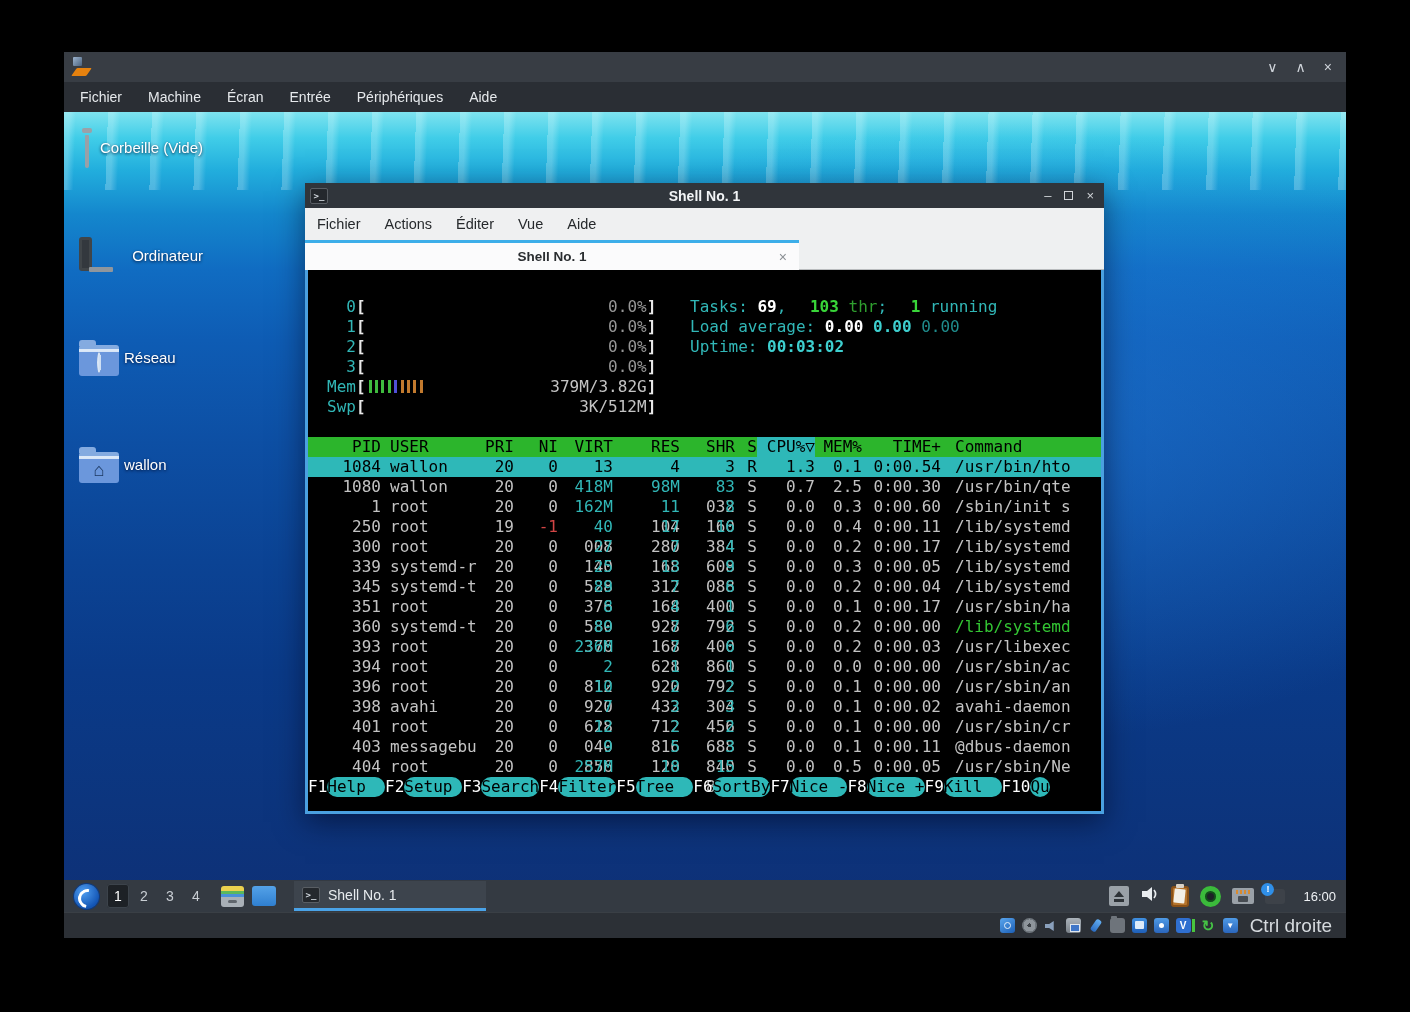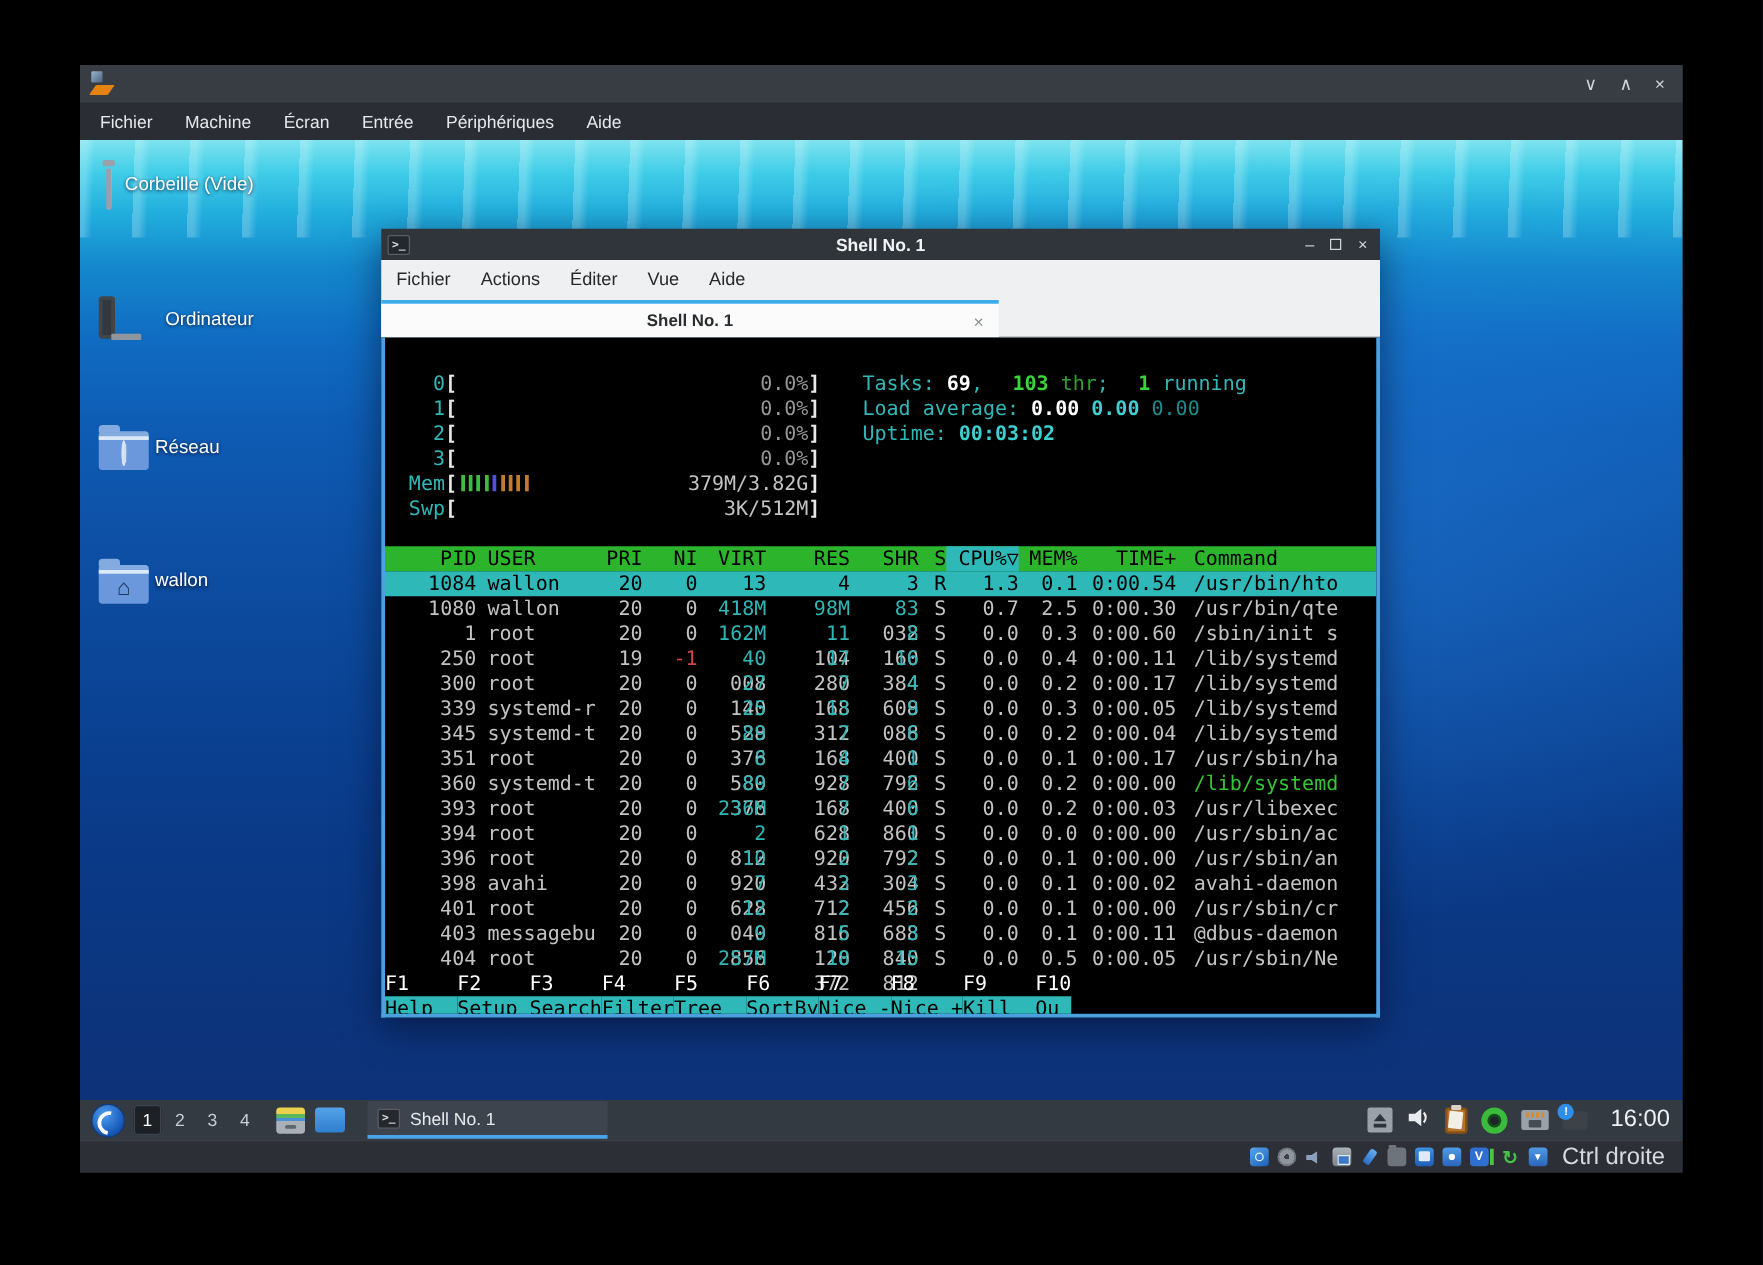--- a/index.html
+++ b/index.html
@@ -114,23 +114,23 @@
   .prow { display:grid; grid-template-columns:73px 95px 38px 44px 55px 67px 55px 22px 58px 47px 79px 1fr;
           height:20px; white-space:pre; }
   .prow span { display:block; }
   .c-r { text-align:right; } .c-user { padding-left:9px; } .c-cmd { padding-left:14px; }
   .phead { background:#2cb52c; color:#000; }
   .phead .sortcol { background:#2eb8b8; }
   .prow.sel { background:#2eb8b8; }
   .prow.sel span, .prow.sel span span { color:#000 !important; font-weight:normal !important; }
 
   .fkeys { display:flex; height:20px; }
-  .fk { display:flex;flex-direction:column; }
+  .fk { display:flex; }
   .fk-k { color:#fff; white-space:pre; }
-  .fk-c { background:#2eb8b8; color:#000; white-space:pre; }
+  .fk-c { background:#2eb8b8; color:#000; white-space:pre;border-radius:10px; }
 
   
   .taskbar { position:absolute; left:0; right:0; bottom:0; height:32px; background:#343a42;
              display:flex; align-items:center; padding:0 10px; gap:8px; }
   .tb-logo { width:25px; height:25px; border-radius:50%; position:relative; overflow:hidden;
              background:radial-gradient(circle at 38% 32%,#4f9ef0,#1254b4 72%);
              box-shadow:0 0 0 1px #0d3a80; }
   .tb-logo::after { content:""; position:absolute; left:4px; top:5px; width:13px; height:13px;
              border-radius:50%; border:3px solid transparent; border-top-color:#fff;
              border-left-color:#fff; transform:rotate(-35deg); }
@@ -164,21 +164,21 @@
               border:5px solid #3bbb3b; box-shadow:inset 0 0 0 2px #11501a; }
   .tr-eth { width:22px; height:16px; background:#9aa1a8; border-radius:2px; position:relative; }
   .tr-eth::before { content:""; position:absolute; left:4px; top:2px; width:14px; height:4px;
       background:repeating-linear-gradient(90deg,#d98a2e 0 2px,#9aa1a8 2px 4px); }
   .tr-eth::after { content:""; position:absolute; left:6px; bottom:2px; width:10px; height:6px;
                    background:#474c52; border-radius:1px; }
   .tr-notif { width:20px; height:15px; background:#3d4249; border-radius:3px; position:relative; }
   .tr-notif::after { content:"!"; position:absolute; left:-4px; top:-6px; width:13px; height:13px;
       border-radius:50%; background:#2f8fe8; color:#fff; font-size:9px; font-weight:bold;
       display:flex; align-items:center; justify-content:center; }
-  .tb-clock { color:#eef1f4; font-size:19px; margin-left:10px; }
+  .tb-clock { color:#eef1f4; font-size:13px; margin-left:10px; }
 
   
   .vbox-statusbar { height:26px; background:#2c3036; border-top:1px solid #3a3f45;
                     display:flex; align-items:center; justify-content:flex-end;
                     padding-right:14px; gap:7px; }
   .vbox-host-key { color:#d6dade; font-size:19px; margin-left:5px; }
   .si { width:15px; height:15px; border-radius:3px; position:relative; display:inline-block; }
   .si-harddisk { background:linear-gradient(145deg,#5aa6ee,#1c5fb6); }
   .si-harddisk::after { content:""; position:absolute; left:4px; top:4px; width:5px; height:5px;
                         border:1.5px solid #e4effb; border-radius:50%; }

